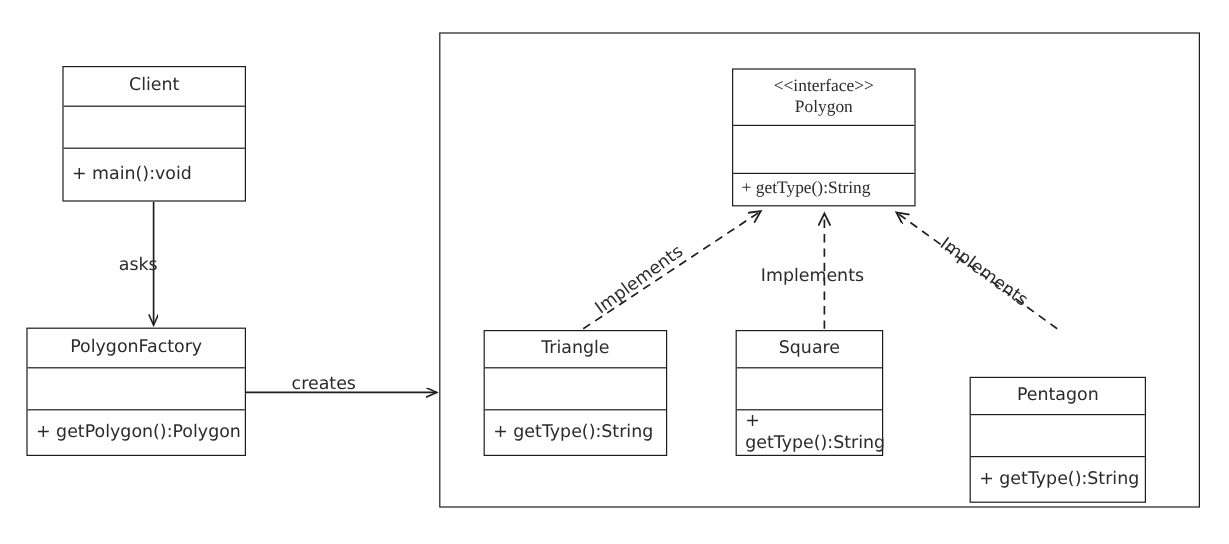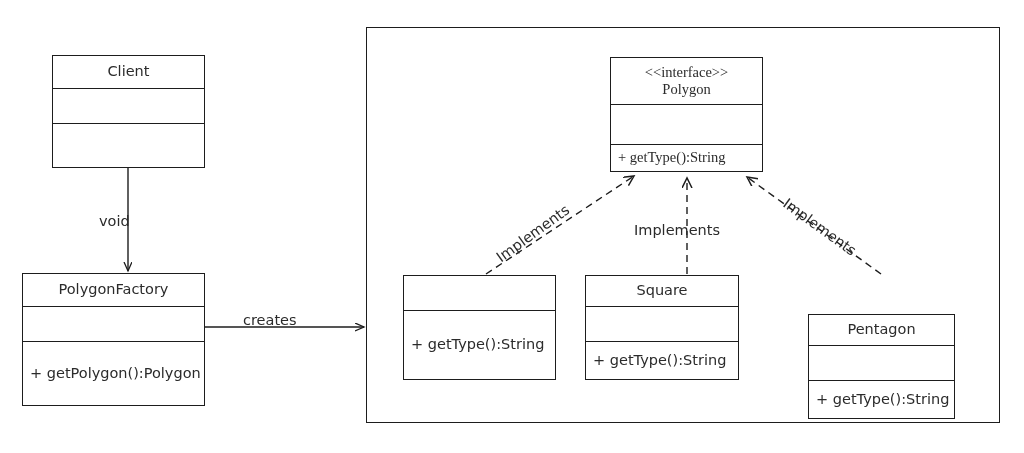--- a/index.html
+++ b/index.html
@@ -107,38 +107,41 @@
     
     <line x1="486" y1="274" x2="634" y2="176" stroke="#1d1d1d" stroke-width="1.4" stroke-dasharray="7,5" marker-end="url(#arrow-hollow)"></line>
 
     
     <line x1="687" y1="274" x2="687" y2="178" stroke="#1d1d1d" stroke-width="1.4" stroke-dasharray="7,5" marker-end="url(#arrow-hollow)"></line>
 
     
     <line x1="881" y1="274" x2="747" y2="177" stroke="#1d1d1d" stroke-width="1.4" stroke-dasharray="7,5" marker-end="url(#arrow-hollow)"></line>
   </svg>
 
-  <div class="edge-label" style="left:99px; top:214px;">void</div>
+  <div class="edge-label" style="left:99px; top:214px;">asks</div>
 
   <div class="edge-label" style="left:243px; top:313px;">creates</div>
 
   <div class="edge-label rot-left" style="left:494px; top:253px;">Implements</div>
 
   <div class="edge-label" style="left:634px; top:223px;">Implements</div>
 
   <div class="edge-label rot-right" style="left:789px; top:196px;">Implements</div>
 
   <div class="uml-box" style="left:52px; top:55px; width:153px; height:113px;">
     <div class="uml-compartment comp-name" style="height:33px;align-items:center;">
       <span>Client</span>
     </div>
     <div class="uml-compartment comp-attrs" style="height:35px;"></div>
+    <div class="uml-compartment comp-ops" style="flex:1;">
+      <span>+ main():void</span>
+    </div>
   </div>
 
-  <div class="uml-box" style="left:22px; top:273px; width:183px; height:133px;">
+  <div class="uml-box" style="left:22px; top:273px; width:183px; height:107px;">
     <div class="uml-compartment comp-name" style="height:33px;">
       <span>PolygonFactory</span>
     </div>
     <div class="uml-compartment comp-attrs" style="height:35px;"></div>
     <div class="uml-compartment comp-ops" style="flex:1;">
       <span>+ getPolygon():Polygon</span>
     </div>
   </div>
 
   <div class="uml-box" style="left:610px; top:57px; width:153px; height:115px;font-family:Liberation Serif, serif;">
@@ -146,27 +149,30 @@
       <span class="stereotype">&lt;&lt;interface&gt;&gt;</span>
       <span>Polygon</span>
     </div>
     <div class="uml-compartment comp-attrs" style="height:40px;"></div>
     <div class="uml-compartment comp-ops" style="flex:1;">
       <span>+ getType():String</span>
     </div>
   </div>
 
   <div class="uml-box" style="left:403px; top:275px; width:153px; height:105px;">
+    <div class="uml-compartment comp-name" style="height:31px;">
+      <span>Triangle</span>
+    </div>
     <div class="uml-compartment comp-attrs" style="height:35px;"></div>
     <div class="uml-compartment comp-ops" style="flex:1;">
       <span>+ getType():String</span>
     </div>
   </div>
 
-  <div class="uml-box" style="left:585px; top:275px; width:154px; height:105px;">
+  <div class="uml-box" style="left:613px; top:275px; width:123px; height:105px;">
     <div class="uml-compartment comp-name" style="height:31px;">
       <span>Square</span>
     </div>
     <div class="uml-compartment comp-attrs" style="height:35px;"></div>
     <div class="uml-compartment comp-ops" style="flex:1;">
       <span>+ getType():String</span>
     </div>
   </div>
 
   <div class="uml-box" style="left:808px; top:275px; width:147px; height:105px;margin-top:39px;">

